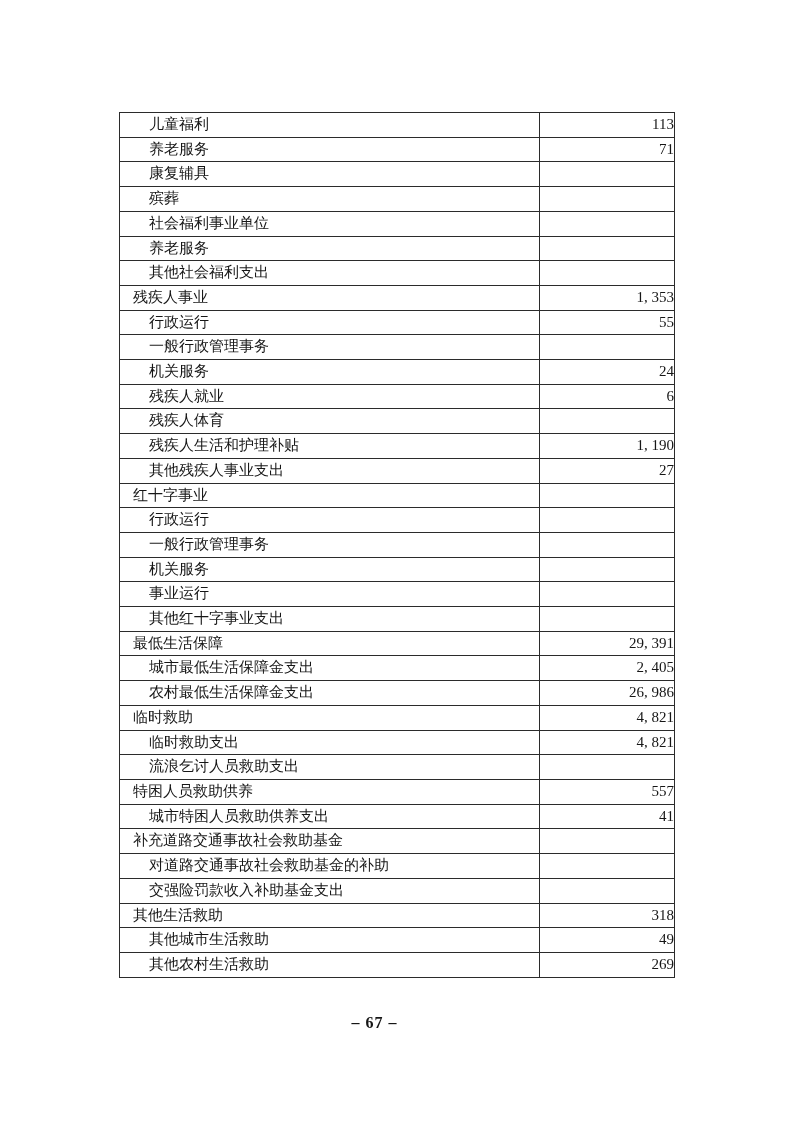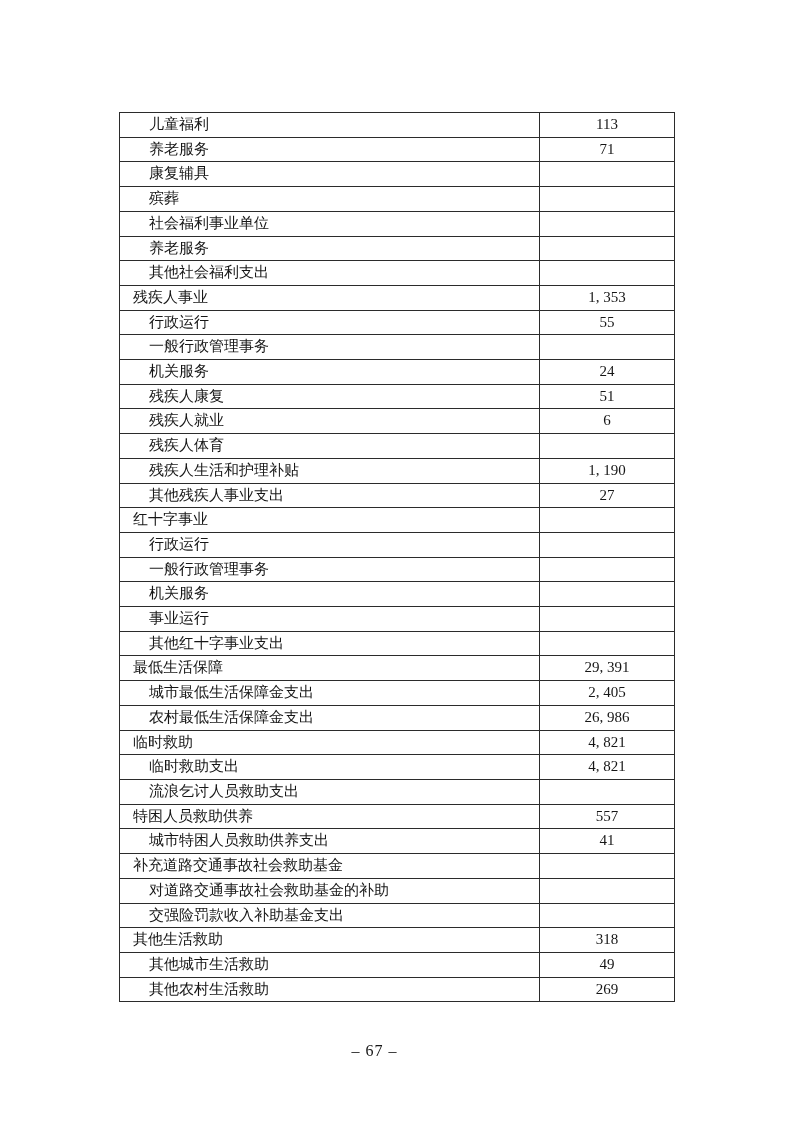--- a/index.html
+++ b/index.html
@@ -34,33 +34,34 @@
     font-size: 15px;
     line-height: 23.7px;
     white-space: nowrap;
     overflow: hidden;
     vertical-align: middle;
   }
   td.label { text-align: left; }
   td.label.lvl1 { padding-left: 13px; }
   td.label.lvl2 { padding-left: 29px; }
   td.value {
-    text-align: center;
+    text-align: right;
     padding-right: 3px;
     font-size: 15px;
   }
   .footer-pagenum {
     position: absolute;
     left: 0;
-    top: 1042px;
+    top: 1014px;
     width: 749px;
     text-align: center;
     font-size: 16px;
     letter-spacing: 1px;
     color: #161616;
+    font-weight: bold;
   }
 </style>
 </head>
 <body>
 
 <div class="page">
 
   <table class="budget">
     <colgroup>
       <col style="width:420px">
@@ -105,24 +106,20 @@
         </tr>
         <tr>
           <td class="label lvl2">一般行政管理事务</td>
           <td class="value"></td>
         </tr>
         <tr>
           <td class="label lvl2">机关服务</td>
           <td class="value">24</td>
         </tr>
         <tr>
-          <td class="label lvl2">残疾人康复</td>
-          <td class="value">51</td>
-        </tr>
-        <tr>
           <td class="label lvl2">残疾人就业</td>
           <td class="value">6</td>
         </tr>
         <tr>
           <td class="label lvl2">残疾人体育</td>
           <td class="value"></td>
         </tr>
         <tr>
           <td class="label lvl2">残疾人生活和护理补贴</td>
           <td class="value">1, 190</td>

